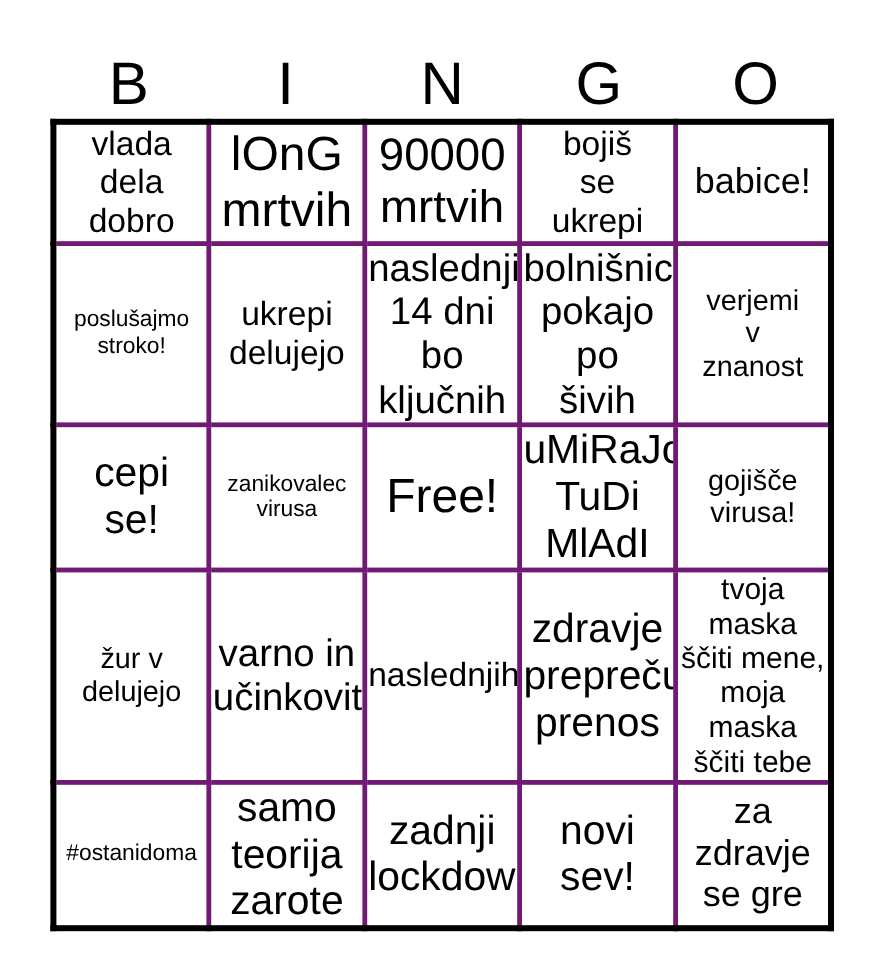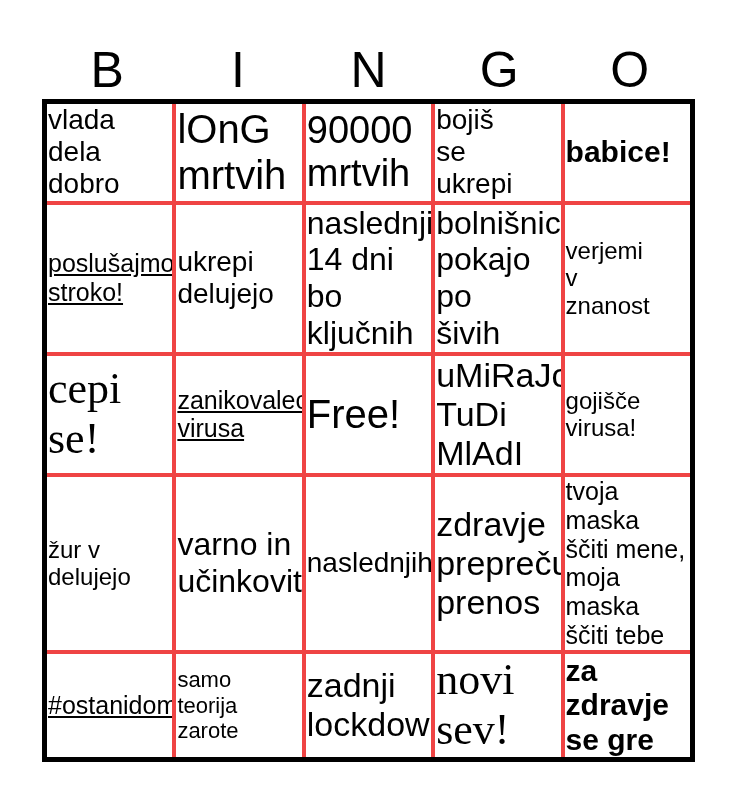--- a/index.html
+++ b/index.html
@@ -37,42 +37,42 @@
   }
   table.bingo-grid {
     border-collapse: collapse;
     table-layout: fixed;
     width: 653px;
     height: 653px;
     margin-left: 42px;
     border: 5px solid #000000;
   }
   td.bingo-cell {
-    border: 4px solid #ef4444;
+    border: 4px solid #701a75;
     width: 20%;
     height: 20%;
-    text-align: left;
+    text-align: center;
     vertical-align: middle;
     white-space: pre-line;
     line-height: 1.15;
     padding: 0 1px;
     overflow: hidden;
   }
   .fs19 { font-size: 25px; }
-  .fs21 { font-size: 25px; text-decoration: underline; }
+  .fs21 { font-size: 19px; }
   .fs24 { font-size: 32px; }
   .fs26 { font-size: 34px; }
   .fs28 { font-size: 28px; }
-  .fs30 { font-size: 30px; font-weight: bold; }
+  .fs30 { font-size: 30px; }
   .fs32 { font-size: 24px; }
-  .fs34 { font-size: 22px; }
+  .fs34 { font-size: 34px; }
   .fs36 { font-size: 28px; }
   .fs38 { font-size: 38px; }
   .fs40 { font-size: 40px; }
-  .fs42 { font-size: 44px; font-family: Liberation Serif, serif; }
+  .fs42 { font-size: 34px; }
 </style>
 </head>
 <body>
 
 <div class="page">
 
   <div class="bingo-header">
     <span class="bingo-letter">B</span>
     <span class="bingo-letter">I</span>
     <span class="bingo-letter">N</span>

